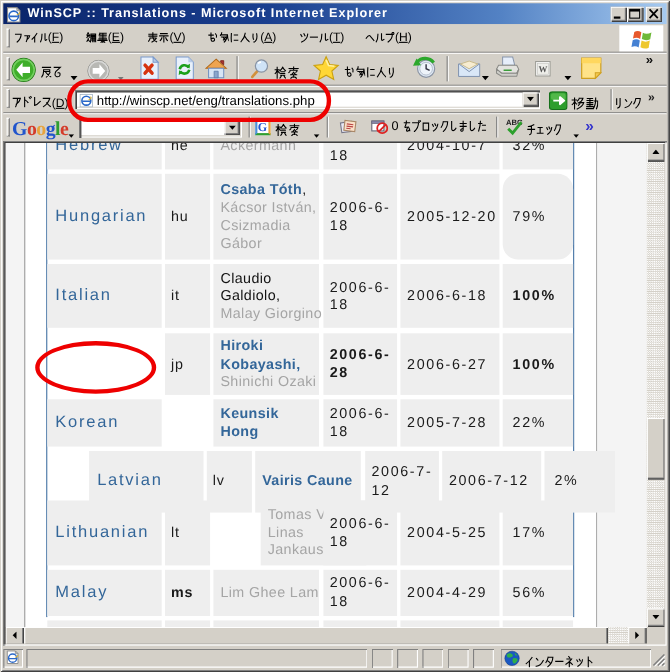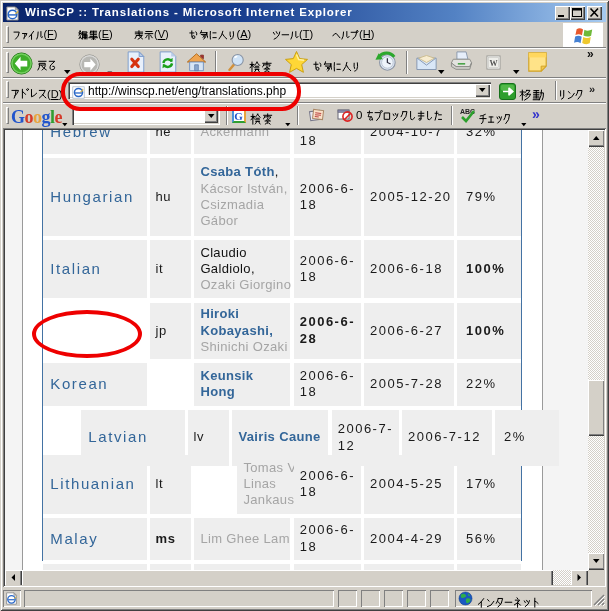--- a/index.html
+++ b/index.html
@@ -358,33 +358,33 @@
       </div>
 <div class="cel tr" style="left:189.4px;width:96px;">
         <div><span class="bl">Csaba Tóth</span>,<br><span class="gr">Kácsor István,<br>Csizmadia<br>Gábor</span></div>
       </div>
 <div class="cel dt" style="left:288.7px;width:67.3px;">
         <div>2006-6-<br>18</div>
       </div>
 <div class="cel dt" style="left:359.1px;width:89.7px;">
         <div>2005-12-20</div>
       </div>
-<div class="cel dt" style="left:452px;width:64.3px;padding-left:9px;">
+<div class="cel dt" style="left:452px;width:64.3px;padding-left:9px;border-radius:14px;">
         <div>79%</div>
       </div>
 </div>
 <div class="abs row" style="top:110.5px;height:58px;">
 <div class="cel lang" style="left:38.3px;width:103.5px;">
         <div>Italian</div>
       </div>
 <div class="cel code" style="left:144.5px;width:41.5px;">
         <div>it</div>
       </div>
 <div class="cel tr" style="left:189.4px;width:96px;">
-        <div><span class="dk">Claudio<br>Galdiolo,</span><br><span class="gr">Ozaki Giorgino</span></div>
+        <div><span class="dk">Claudio<br>Galdiolo,</span><br><span class="gr">Malay Giorgino</span></div>
       </div>
 <div class="cel dt" style="left:288.7px;width:67.3px;">
         <div>2006-6-<br>18</div>
       </div>
 <div class="cel dt" style="left:359.1px;width:89.7px;">
         <div>2006-6-18</div>
       </div>
 <div class="cel dt pb" style="left:452px;width:64.3px;padding-left:9px;">
         <div>100%</div>
       </div>

